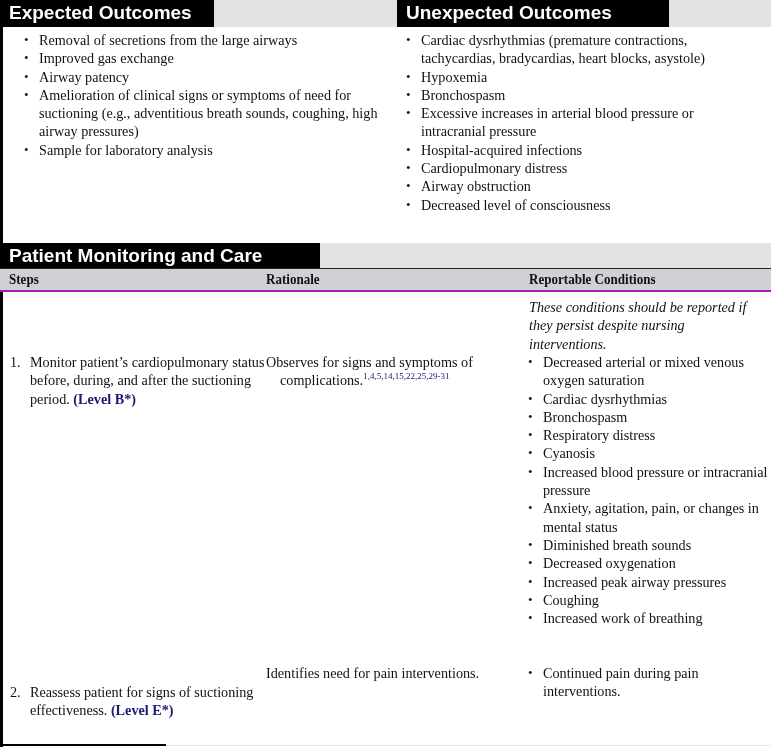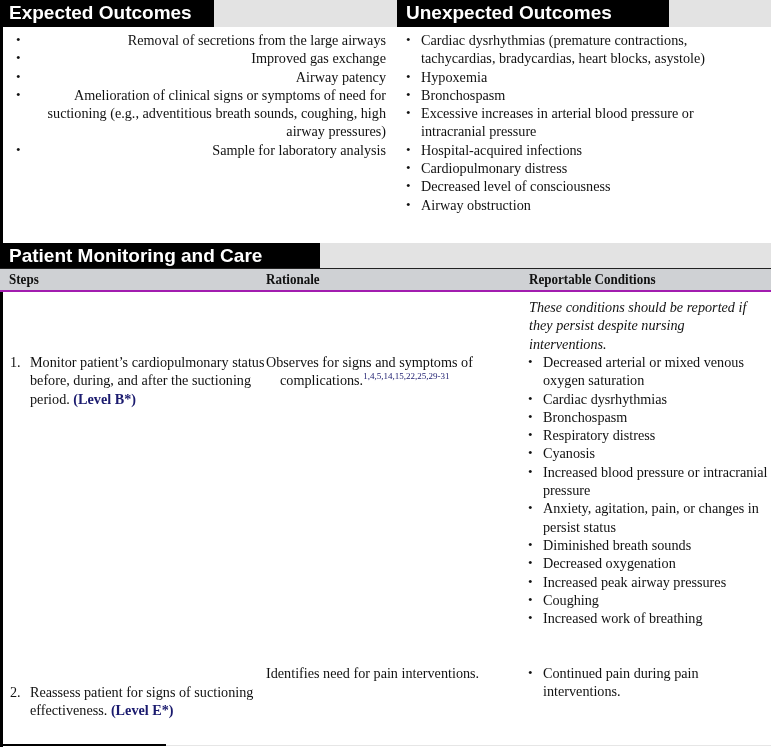--- a/index.html
+++ b/index.html
@@ -45,37 +45,37 @@
 </style>
 </head>
 <body>
 
 <div class="hdr-band" style="left:0;top:0;width:771px;height:27px;"></div>
 <div class="hdr-tab" style="left:0;top:0;width:214px;height:27px;">Expected Outcomes</div>
 <div class="hdr-tab" style="left:397px;top:0;width:272px;height:27px;">Unexpected Outcomes</div>
 
 <div class="vbar" style="left:0;top:0;height:243px;"></div>
 
-<ul class="bul abs" style="left:16px;top:31px;width:370px;text-align:right;">
+<ul class="bul abs" style="left:24px;top:31px;width:370px;">
   <li>Removal of secretions from the large airways</li>
   <li>Improved gas exchange</li>
   <li>Airway patency</li>
   <li>Amelioration of clinical signs or symptoms of need for suctioning (e.g., adventitious breath sounds, coughing, high airway pressures)</li>
   <li>Sample for laboratory analysis</li>
 </ul>
 
 <ul class="bul abs" style="left:406px;top:31px;width:350px;">
   <li>Cardiac dysrhythmias (premature contractions, tachycardias, bradycardias, heart blocks, asystole)</li>
   <li>Hypoxemia</li>
   <li>Bronchospasm</li>
   <li>Excessive increases in arterial blood pressure or intracranial pressure</li>
   <li>Hospital-acquired infections</li>
   <li>Cardiopulmonary distress</li>
+  <li>Airway obstruction</li>
   <li>Decreased level of consciousness</li>
-  <li>Airway obstruction</li>
 </ul>
 
 <div class="hdr-band" style="left:0;top:243px;width:771px;height:26px;"></div>
 <div class="hdr-tab" style="left:0;top:243px;width:320px;height:26px;transform:none;">Patient Monitoring and Care</div>
 
 <div class="th-row">
   <span class="th" style="left:9px;">Steps</span>
   <span class="th" style="left:266px;">Rationale</span>
   <span class="th" style="left:529px;">Reportable Conditions</span>
 </div>
@@ -94,21 +94,21 @@
 <div class="cell hang" style="left:266px;top:353px;width:245px;">
   <span>Observes for signs and symptoms of complications.</span><span class="sup">1,4,5,14,15,22,25,29-31</span>
 </div>
 <ul class="bul abs" style="left:528px;top:353px;width:240px;">
   <li>Decreased arterial or mixed venous oxygen saturation</li>
   <li>Cardiac dysrhythmias</li>
   <li>Bronchospasm</li>
   <li>Respiratory distress</li>
   <li>Cyanosis</li>
   <li>Increased blood pressure or intracranial pressure</li>
-  <li>Anxiety, agitation, pain, or changes in persist status</li>
+  <li>Anxiety, agitation, pain, or changes in mental status</li>
   <li>Diminished breath sounds</li>
   <li>Decreased oxygenation</li>
   <li>Increased peak airway pressures</li>
   <li>Coughing</li>
   <li>Increased work of breathing</li>
 </ul>
 
 <div class="cell step" style="left:10px;top:628px;width:230px;">
   <span class="num">2.</span>
   <span>Reassess patient for signs of suc­tioning effectiveness.</span>

